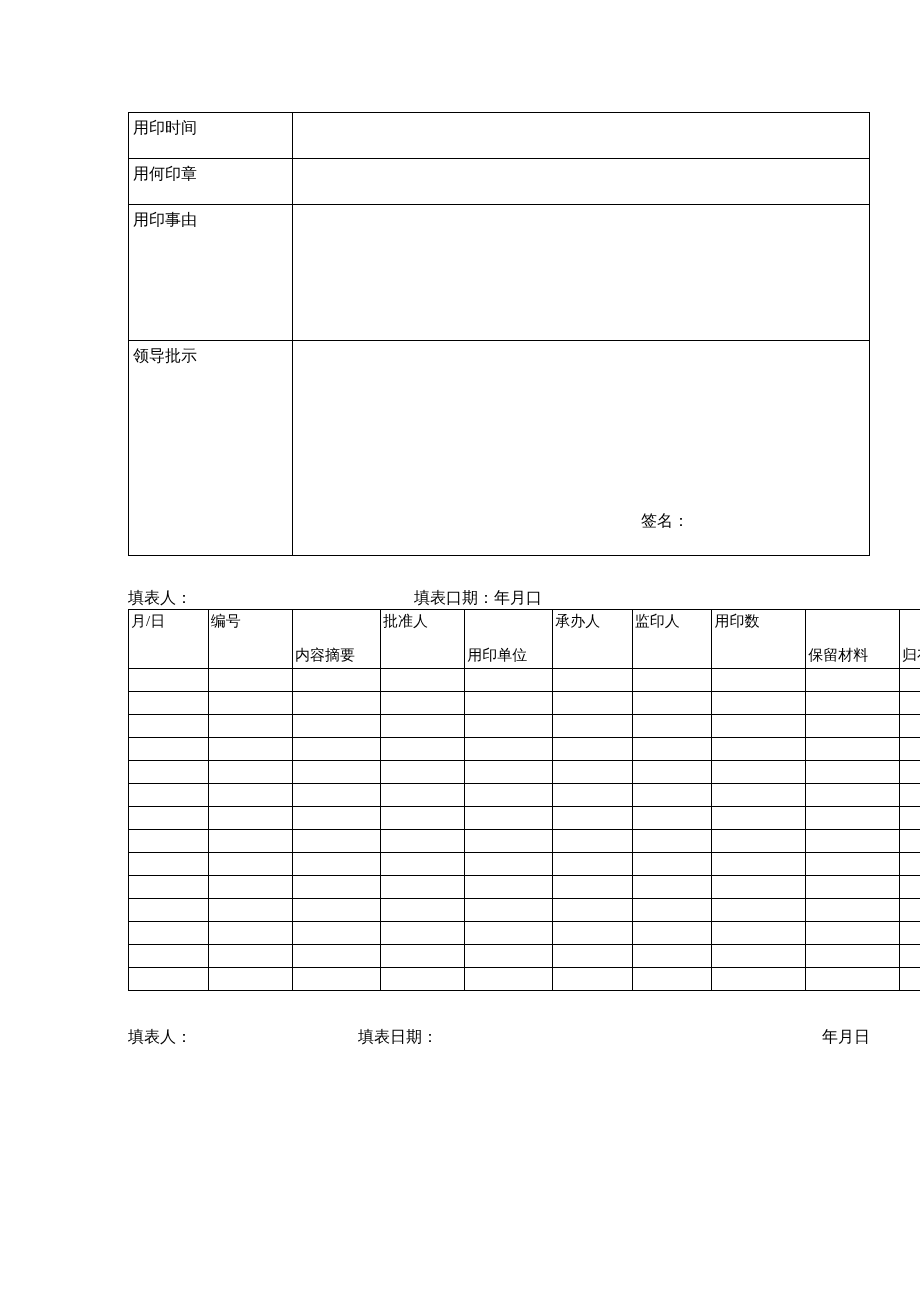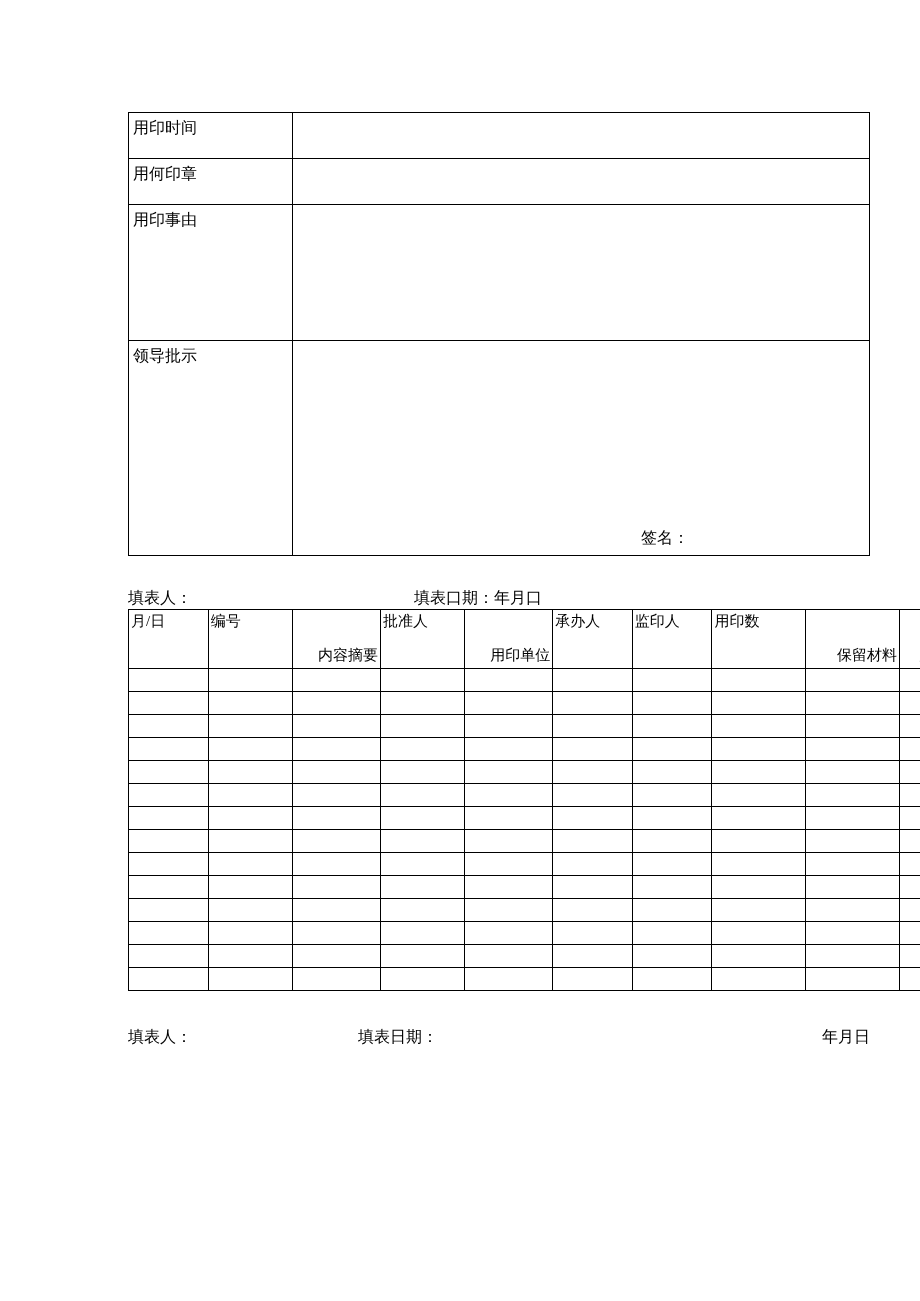--- a/index.html
+++ b/index.html
@@ -37,21 +37,21 @@
   .form-table .label-cell {
     width: 155px;
   }
   .r1 { height: 46px; }
   .r2 { height: 46px; padding-left: 8px; }
   .r3 { height: 136px; }
   .r4 { height: 215px; position: relative; }
   .signature {
     position: absolute;
     right: 180px;
-    bottom: 6px;
+    bottom: 23px;
     font-size: 16px;
   }
   
   .mid-line {
     display: flex;
     width: 742px;
     font-size: 16px;
     margin-top: 32px;
     line-height: 1.3;
   }
@@ -74,21 +74,20 @@
     text-align: left;
     vertical-align: top;
   }
   .log-table th {
     height: 54px;
     padding: 2px 2px;
     line-height: 1.3;
   }
   .log-table th.bottom-align {
     vertical-align: bottom;
-    text-align: right;
   }
   .log-table td {
     height: 22px;
     padding: 0;
   }
   .log-table .c1 { width: 68px; }
   .log-table .c2 { width: 72px; }
   .log-table .c3 { width: 75px; }
   .log-table .c4 { width: 72px; }
   .log-table .c5 { width: 75px; }

